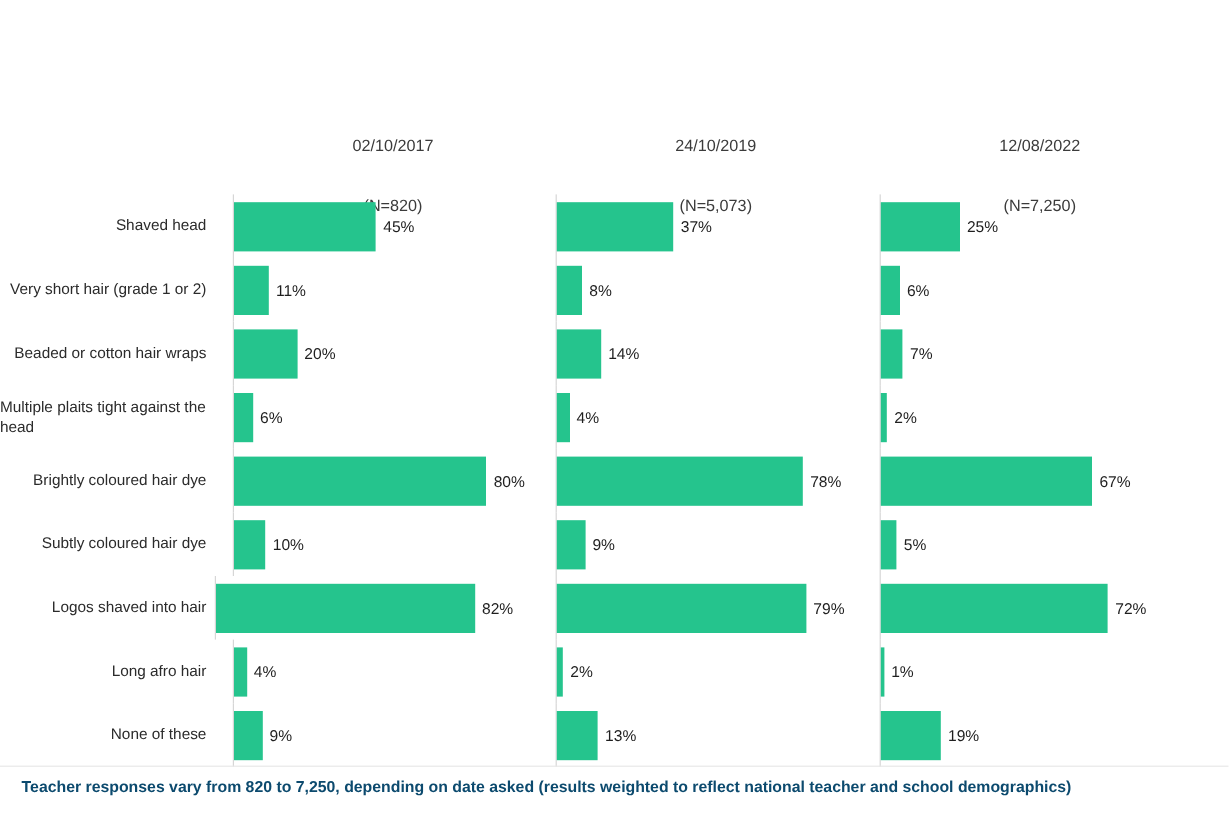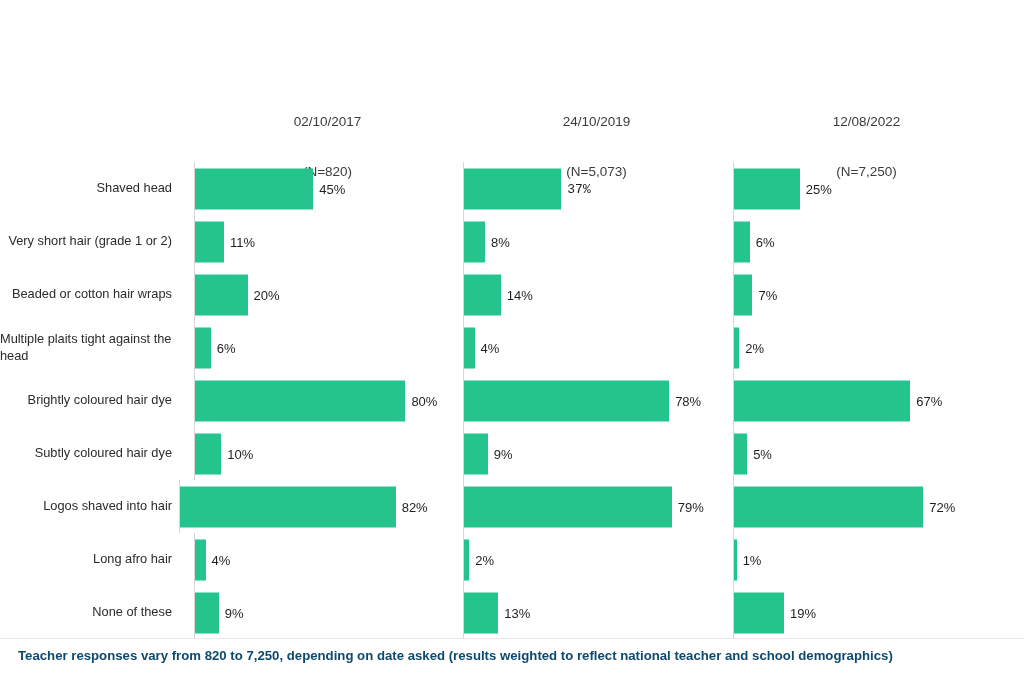--- a/index.html
+++ b/index.html
@@ -150,21 +150,21 @@
     <div class="rows">
         <div class="row">
           <div class="row-label">Shaved head</div>
           <div class="panel" style="left: 194px; width: 267px;">
             <div class="axis"></div>
             <div class="bar-wrap">
               <div class="bar" style="width: 118.35px; background: rgb(37, 196, 141);"></div>
               <span class="bar-value">45%</span>
             </div>
           </div>
-          <div class="panel" style="left: 463px; width: 267px; font-family: Liberation Mono, monospace;">
+          <div class="panel" style="left: 463px; width: 267px;">
             <div class="axis"></div>
             <div class="bar-wrap">
               <div class="bar" style="width: 97.31px; background: rgb(37, 196, 141);"></div>
               <span class="bar-value">37%</span>
             </div>
           </div>
           <div class="panel" style="left: 733px; width: 267px;">
             <div class="axis"></div>
             <div class="bar-wrap">
               <div class="bar" style="width: 65.75px; background: rgb(37, 196, 141);"></div>

